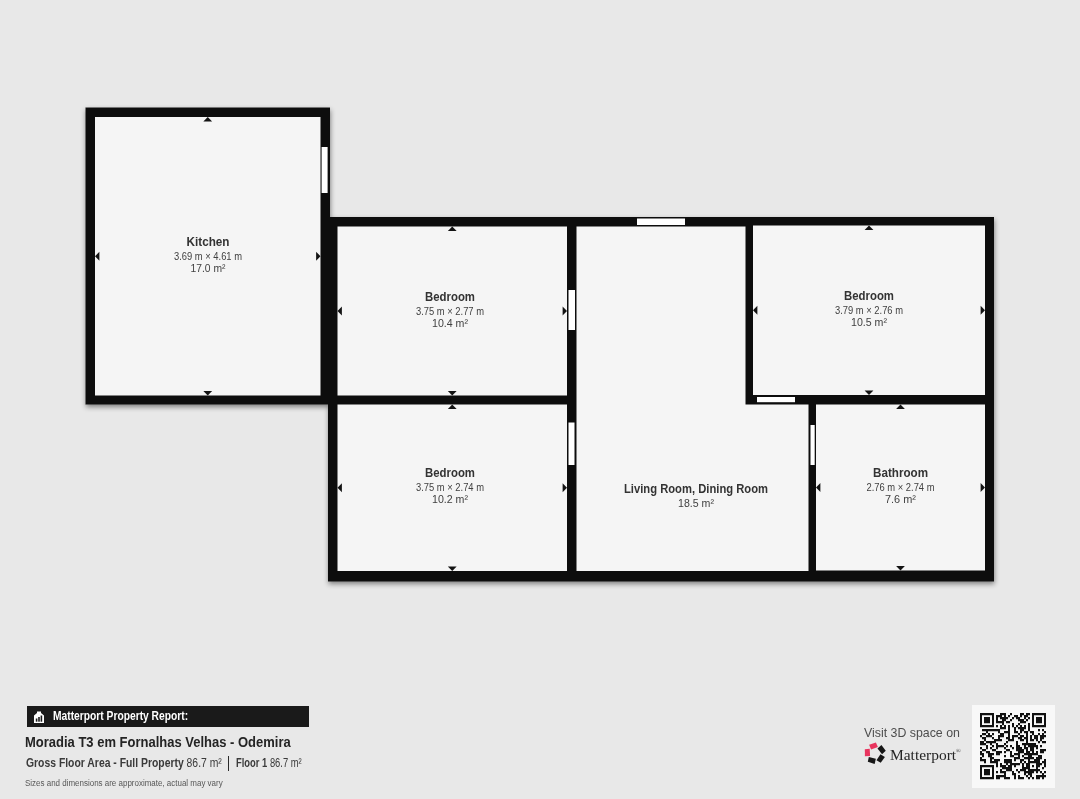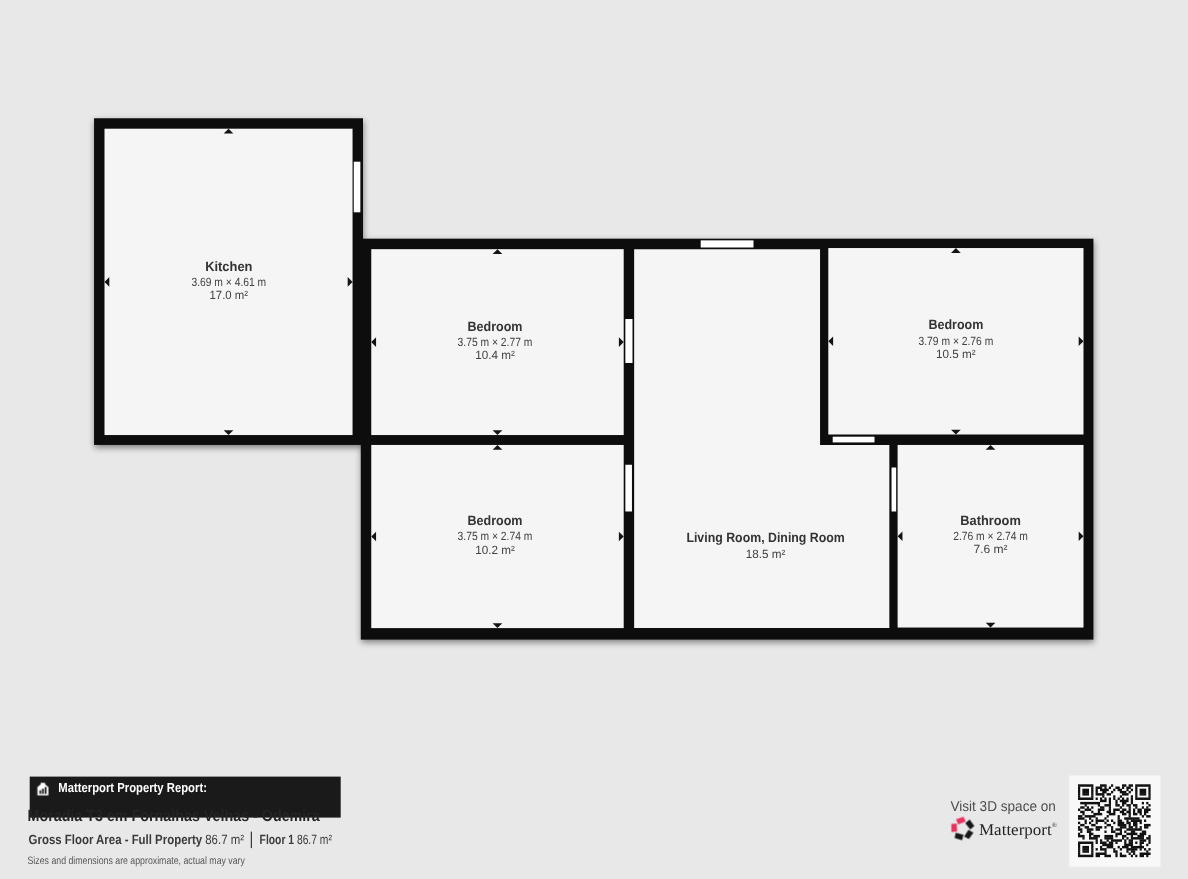--- a/index.html
+++ b/index.html
@@ -1,20 +1,20 @@
 <!DOCTYPE html>
 <html><head><meta charset="utf-8">
 <style>
 html,body{margin:0;padding:0}
 body{width:1080px;height:799px;background:#e8e8e8;position:relative;overflow:hidden;
  font-family:"Liberation Sans",sans-serif;-webkit-font-smoothing:antialiased}
 svg text{font-family:"Liberation Sans",sans-serif}
 .rn{font-size:12.3px;font-weight:bold;fill:#333;text-anchor:middle}
 .rd{font-size:10.8px;fill:#414141;text-anchor:middle}
-#bar{position:absolute;left:26.5px;top:706px;width:282px;height:37px;background:#1a1a1a}
+#bar{position:absolute;left:26.5px;top:706px;width:282px;height:21px;background:#1a1a1a}
 #bartxt{position:absolute;left:26.2px;top:3px;font-size:12px;font-weight:bold;color:#fff;
  transform:scaleX(0.855) translateZ(0);transform-origin:left top;white-space:nowrap}
 #title{position:absolute;left:24.8px;top:734.4px;font-size:14.8px;font-weight:bold;color:#242424;
  transform:scaleX(0.878) translateZ(0);transform-origin:left top;white-space:nowrap}
 #line3{position:absolute;left:26.3px;top:756.2px;font-size:12.2px;color:#3a3a3a;white-space:nowrap;transform:translateZ(0)}
 #gfa{position:absolute;left:0;top:0;transform:scaleX(0.852) translateZ(0);transform-origin:left top;white-space:nowrap}
 #flr{position:absolute;left:209.3px;top:0;transform:scaleX(0.77) translateZ(0);transform-origin:left top;white-space:nowrap}
 #div3{position:absolute;left:201.3px;top:0px;width:1.3px;height:15px;background:#2a2a2a}
 #small{position:absolute;left:24.6px;top:777.2px;font-size:9.7px;color:#575757;
  transform:scaleX(0.823) translateZ(0);transform-origin:left top;white-space:nowrap}

